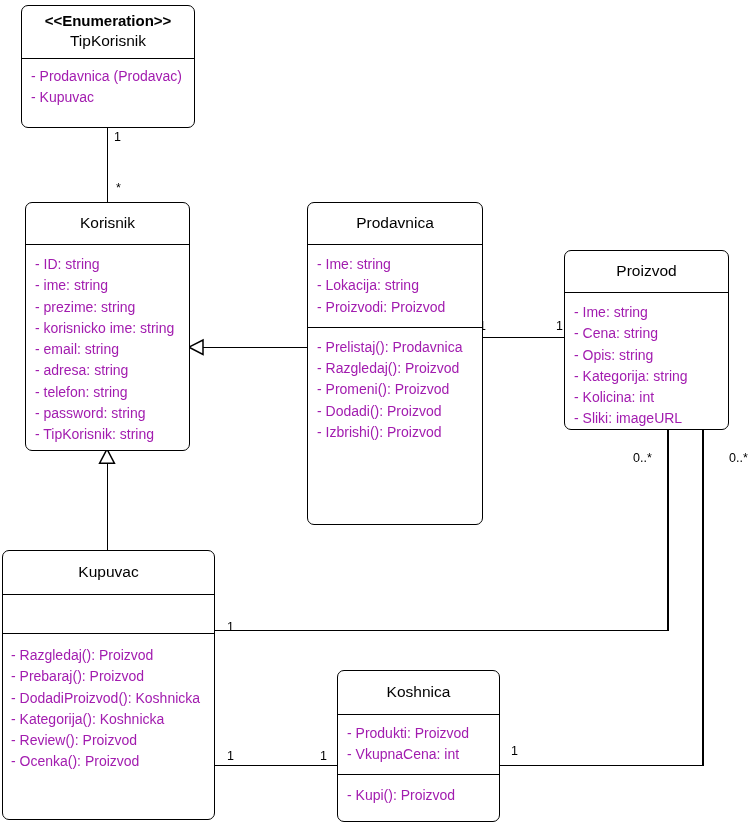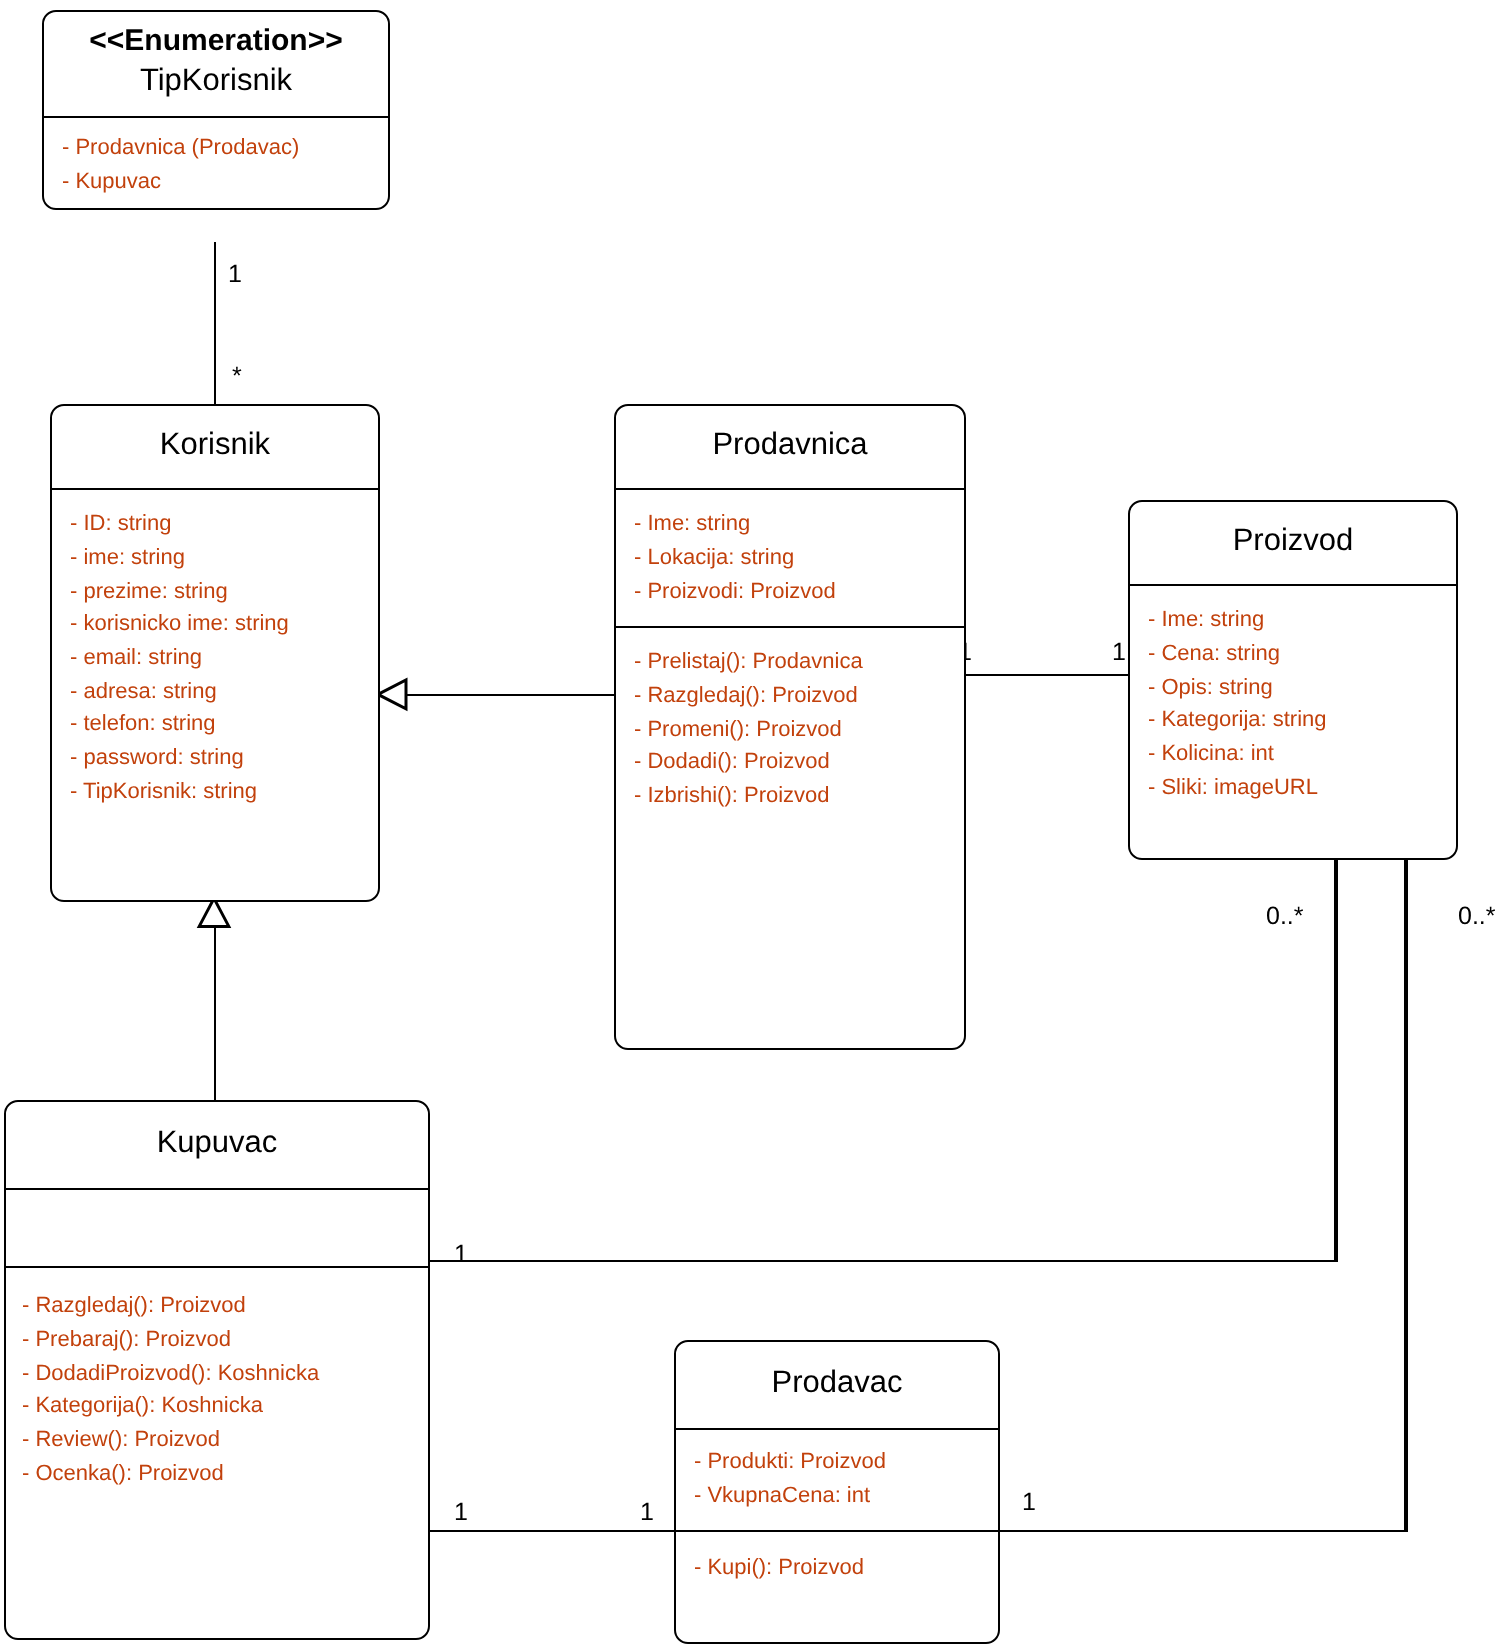--- a/index.html
+++ b/index.html
@@ -47,22 +47,22 @@
   .divider {
     height: 0;
     border-top: 1.5px solid #000000;
     width: 100%;
   }
   .compartment {
     box-sizing: border-box;
     padding: 7px 9px 7px 9px;
   }
   .member {
-    font-size: 11px;
-    color: #c2410c;
+    font-size: 14px;
+    color: #a21caf;
     line-height: 1.52;
     white-space: nowrap;
   }
   .compartment.empty-comp {
     padding: 0;
   }
   
   .ln {
     position: absolute;
     background: #000000;
@@ -113,21 +113,21 @@
 
   <div class="ln v" style="left:702.3px; top:430px; height:336px;"></div>
   <div class="ln h" style="left:500px; top:765px; width:203px;"></div>
   <div class="mult" style="left:729px; top:452px;">0..*</div>
   <div class="mult" style="left:511px; top:745px;">1</div>
 
   <div class="ln h" style="left:215px; top:765px; width:123px;"></div>
   <div class="mult" style="left:227px; top:750px;">1</div>
   <div class="mult" style="left:320px; top:750px;">1</div>
 
-  <div class="uml-class" style="left:21px; top:5px; width:174px; height:100px;">
+  <div class="uml-class" style="left:21px; top:5px; width:174px; height:123px;">
     <div class="class-header">
       <span class="stereotype">&lt;&lt;Enumeration&gt;&gt;</span>
       <span class="cname">TipKorisnik</span>
     </div>
     <div class="divider"></div>
     <div class="compartment">
       <div class="member">- Prodavnica (Prodavac)</div>
       <div class="member">- Kupuvac</div>
     </div>
   </div>
@@ -197,21 +197,21 @@
       <div class="member">- Prebaraj(): Proizvod</div>
       <div class="member">- DodadiProizvod(): Koshnicka</div>
       <div class="member">- Kategorija(): Koshnicka</div>
       <div class="member">- Review(): Proizvod</div>
       <div class="member">- Ocenka(): Proizvod</div>
     </div>
   </div>
 
   <div class="uml-class" style="left:337px; top:670px; width:163px; height:152px;">
     <div class="class-header" style="padding-top:11px; padding-bottom:12px;">
-      <span class="cname">Prodavac</span>
+      <span class="cname">Koshnica</span>
     </div>
     <div class="divider"></div>
     <div class="compartment" style="padding-top:8px; padding-bottom:8px;">
       <div class="member">- Produkti: Proizvod</div>
       <div class="member">- VkupnaCena: int</div>
     </div>
     <div class="divider"></div>
     <div class="compartment" style="padding-top:10px;">
       <div class="member">- Kupi(): Proizvod</div>
     </div>

